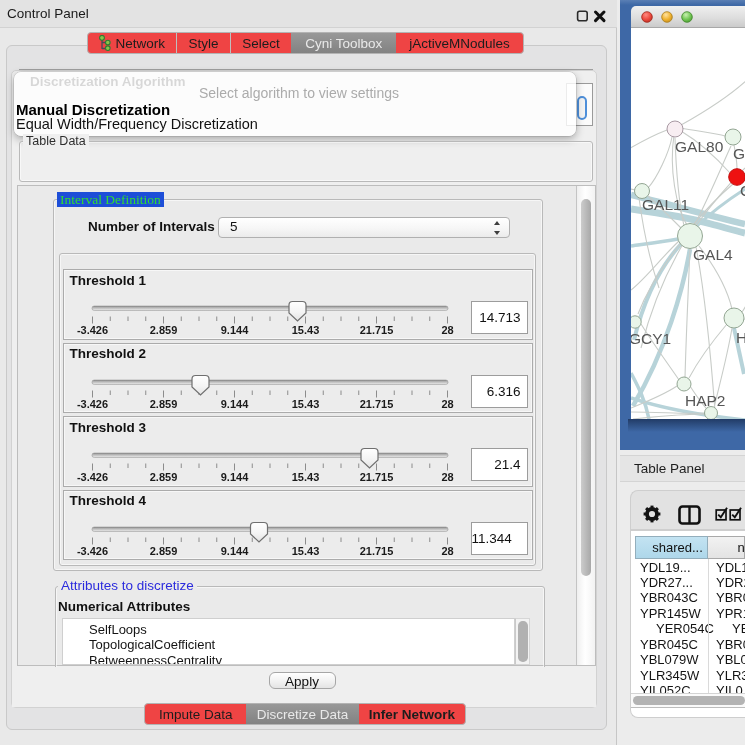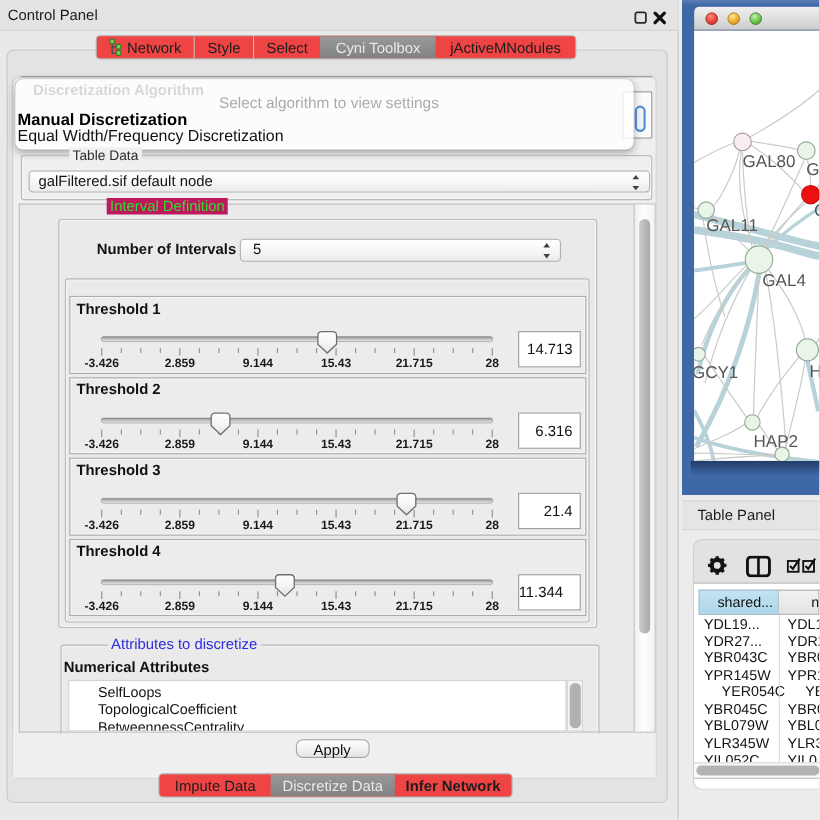--- a/index.html
+++ b/index.html
@@ -10,21 +10,21 @@
 .combo{border:1px solid #b0b0b0;border-radius:4px;
  background:linear-gradient(180deg,#ffffff,#f6f6f6 55%,#ebebeb);}
 .combo .ctext{position:absolute;left:8px;top:0;font-size:13.5px;color:#111;}
 .arrows{position:absolute;}
 .arrows:before,.arrows:after{content:"";position:absolute;left:0;
  border-left:3.5px solid transparent;border-right:3.5px solid transparent;}
 .arrows:before{top:0;border-bottom:4.5px solid #3e3e3e;}
 .arrows:after{bottom:0;border-top:4.5px solid #3e3e3e;}
 .tbox{position:absolute;border:1px solid #b9b9b9;border-radius:3px;
  box-shadow:inset 0 0 0 1px rgba(255,255,255,.55);}
-.tlabel{position:absolute;top:-9px;font-size:13.5px;line-height:15px;padding:0 3px;margin-left:40px;}
+.tlabel{position:absolute;top:-9px;font-size:13.5px;line-height:15px;padding:0 3px;}
 .seg{display:flex;position:absolute;background:#ef4444;border:1px solid #b3b3b3;
  border-radius:4px;overflow:hidden;font-size:13.5px;color:#1d1d1d;}
 .seg>div{display:flex;align-items:center;justify-content:center;height:100%;}
 .seg .sep{border-left:1px solid #bfbfbf;width:0;}
 .seg .dark{background:linear-gradient(180deg,#989898,#828282);color:#e9e9e9;}
 </style></head><body>
 <div id="root">
 
 <div class="abs" style="left:0;top:0;width:617px;height:745px;background:#e9e9e9;border-right:1px solid #c6c6c6;"></div>
 <div class="abs" style="left:0;top:0;width:617px;height:28px;background:#e3e3e3;border-bottom:1px solid #d2d2d2;"></div>
@@ -52,29 +52,25 @@
 <div class="abs" style="left:19px;top:69px;width:574px;height:0;border-top:1px solid #9f9f9f;"></div>
 <div class="abs" style="left:30px;top:73.5px;font-size:13.5px;font-weight:bold;color:#2f2f2f;line-height:15px;">Discretization Algorithm</div>
 <div class="abs" style="left:566px;top:83px;width:27px;height:43px;border:1px solid #9a9a9a;background:#fbfbfb;"></div>
 <div class="abs" style="left:576.5px;top:96px;width:10px;height:24px;border:2.5px solid #4e8fd9;border-radius:5px;background:#f4f4f4;"></div>
 <div class="abs" style="left:14px;top:72px;width:562px;height:63.5px;background:rgba(255,255,255,0.81);border-radius:7px;box-shadow:0 3px 8px rgba(0,0,0,0.3),0 0 0 0.5px rgba(150,150,150,0.45);"></div>
 <div class="abs" style="left:199px;top:84.5px;font-size:14px;color:#ababab;">Select algorithm to view settings</div>
 <div class="abs" style="left:16px;top:100.5px;font-size:15px;font-weight:bold;color:#000;">Manual Discretization</div>
 <div class="abs" style="left:16px;top:116px;font-size:14.5px;color:#111;">Equal Width/Frequency Discretization</div>
 <div class="tbox" style="left:19px;top:141px;width:574px;height:40.5px;"></div>
 <div class="tlabel" style="left:23px;top:134px;color:#2e2e2e;font-size:12.5px;background:#efefef;">Table Data</div>
-<div class="combo abs" style="left:26px;top:154.5px;width:565px;height:20.5px;">
-      <div class="ctext" style="line-height:18px;">galFiltered.sif default node</div>
-      <div class="arrows" style="right:7px;top:3px;height:14px;width:8px;"></div>
-    </div>
 <div class="abs" style="left:17px;top:185px;width:578.5px;height:481px;background:#eaeaea;border:1px solid #bdbdbd;overflow:hidden;"></div>
 <div class="abs" style="left:575.5px;top:186px;width:19px;height:479px;background:linear-gradient(90deg,#efefef,#ffffff 45%,#f2f2f2);border-left:1px solid #c4c4c4;"></div>
 <div class="abs" style="left:581px;top:199px;width:9.5px;height:377px;border-radius:5px;background:linear-gradient(90deg,#cccccc,#a8a8a8);"></div>
 <div class="tbox" style="left:53px;top:198.5px;width:490px;height:372px;"></div>
-<div class="tlabel" style="left:57px;top:180px;color:#30dd30;background:#be185d;">Interval Definition</div>
+<div class="tlabel" style="left:57px;top:192px;color:#30dd30;background:#1d4ed8;font-family:Liberation Serif, serif;">Interval Definition</div>
 <div class="abs" style="left:88px;top:218.5px;font-size:13.5px;font-weight:bold;color:#111;">Number of Intervals</div>
 <div class="combo abs" style="left:218px;top:217px;width:292px;height:20.5px;">
       <div class="ctext" style="line-height:18.5px;left:11px;">5</div>
       <div class="arrows" style="right:7px;top:3px;height:14px;width:8px;"></div>
     </div>
 <div class="tbox" style="left:58.5px;top:252.5px;width:477px;height:313px;"></div>
 <svg width="0" height="0" style="position:absolute">
       <defs>
 <linearGradient id="trk" x1="0" y1="0" x2="0" y2="1">
 <stop offset="0" stop-color="#7e7e7e"></stop>

